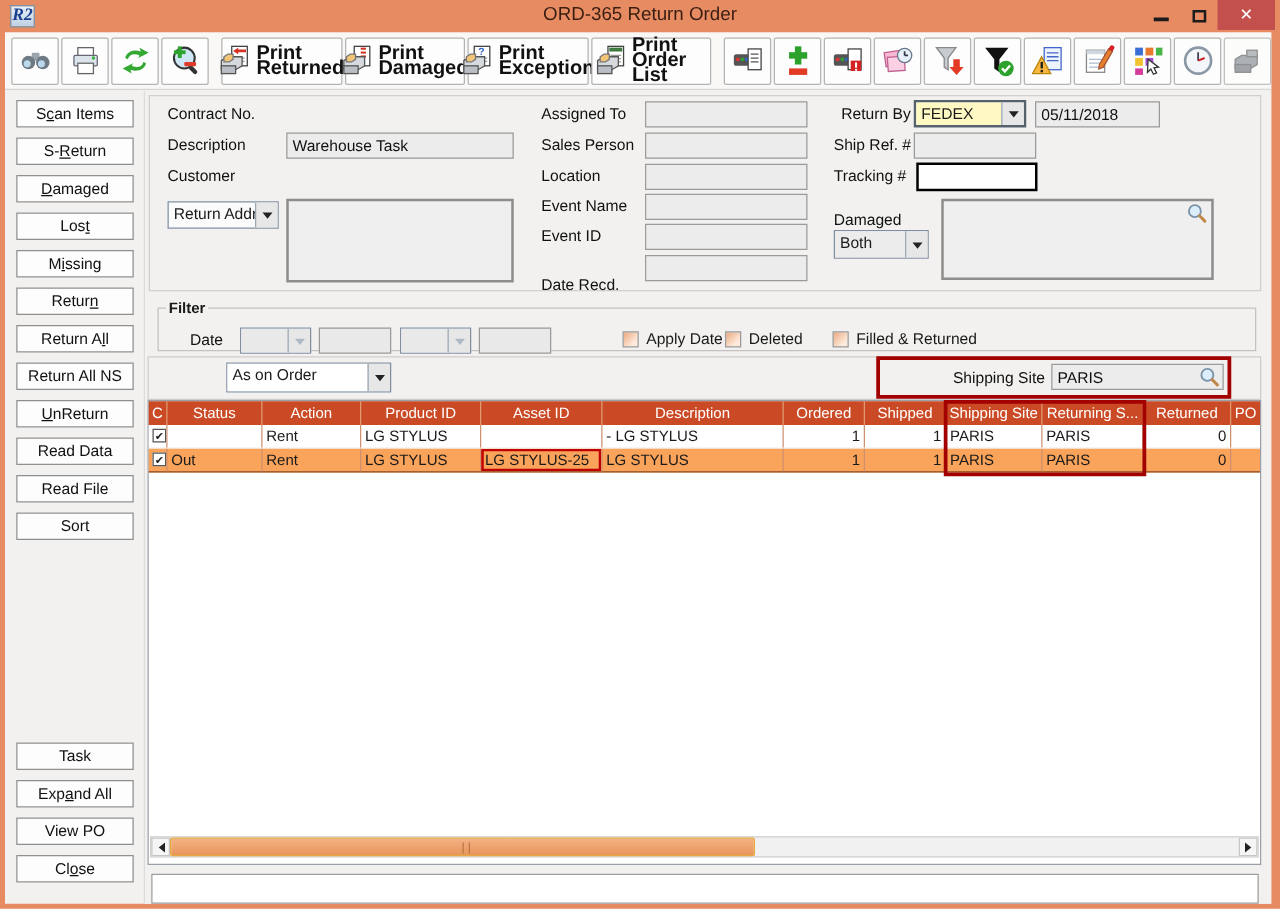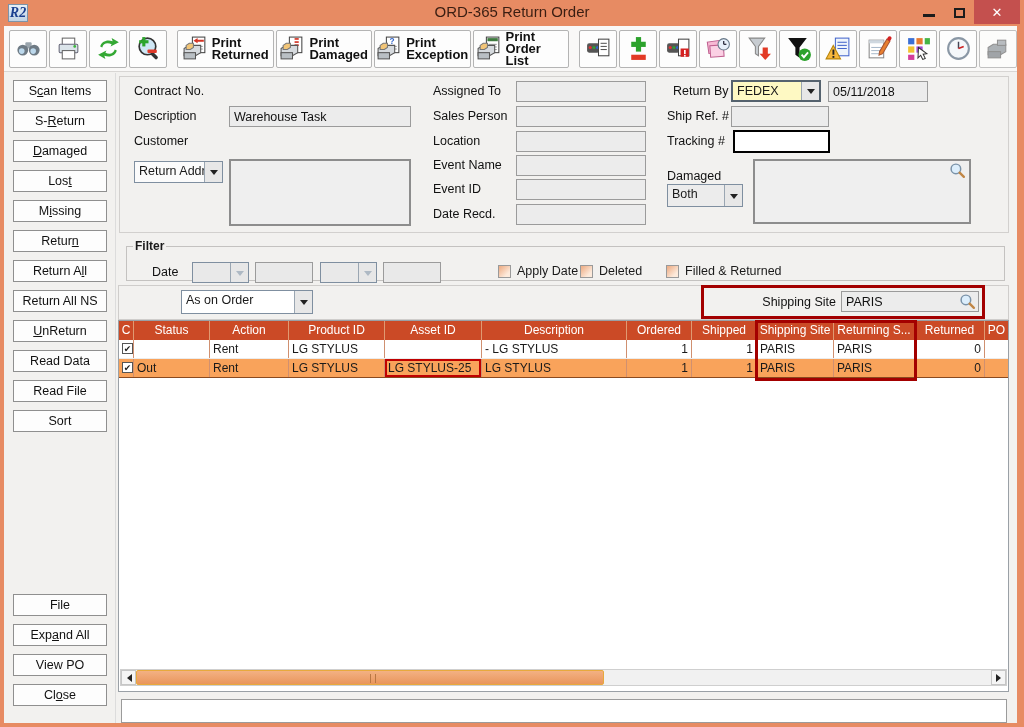--- a/index.html
+++ b/index.html
@@ -16,21 +16,21 @@
   .wc-max-glyph { width:11px; height:10px; border:2px solid #1c1c1c; margin-top:2px; }
   .wc-close { width:46px; height:24px; background:#c4504e; color:#fff; font-size:13px; font-weight:bold; display:flex; align-items:center; justify-content:center; }
 
   .content { position:absolute; left:4px; top:26px; right:7px; bottom:4px; background:#f2f1ef; }
 
   
   .toolbar { position:absolute; left:0; top:0; right:0; height:46px; background:#f9f8f7; border-bottom:1px solid #d8d6d4; display:flex; align-items:center; padding-left:5px; gap:2px; }
   .tbtn { height:38px; min-width:38px; border:1px solid #b4b4b4; border-radius:2px; background:#fdfdfd; display:flex; align-items:center; justify-content:center; }
   .tbtn.wide { width:99px; gap:3px; padding:0 2px; }
   .tbicon { width:27px; height:27px; flex:none; }
-  .tblabel { font-size:13px; font-weight:bold; line-height:12px; color:#111; }
+  .tblabel { font-size:16px; font-weight:bold; line-height:12px; color:#111; }
   .tbtn.disabled { opacity:.8; }
   .gap6 { width:6px; flex:none; }
 
   
   .sidebar { position:absolute; left:0; top:47px; width:111px; bottom:0; }
   .side-group-top { position:absolute; left:9px; top:7px; width:94px; display:flex; flex-direction:column; gap:8px; }
   .side-group-bottom { position:absolute; left:9px; top:521px; width:94px; display:flex; flex-direction:column; gap:8px; }
   .sbtn { height:22px; background:#fdfdfd; border:1px solid #8f8f8f; font-size:12.5px; color:#111; text-align:center; line-height:20px; white-space:nowrap; overflow:hidden; }
   .sbtn .accel { text-decoration:underline; }
 
@@ -313,21 +313,21 @@
         <div class="sbtn"><span class="pre">M</span><span class="accel">i</span><span class="post">ssing</span></div>
         <div class="sbtn"><span class="pre">Retur</span><span class="accel">n</span><span class="post"></span></div>
         <div class="sbtn"><span class="pre">Return A</span><span class="accel">l</span><span class="post">l</span></div>
         <div class="sbtn"><span class="pre">Return All NS</span><span class="accel"></span><span class="post"></span></div>
         <div class="sbtn"><span class="pre"></span><span class="accel">U</span><span class="post">nReturn</span></div>
         <div class="sbtn"><span class="pre">Read Data</span><span class="accel"></span><span class="post"></span></div>
         <div class="sbtn"><span class="pre">Read File</span><span class="accel"></span><span class="post"></span></div>
         <div class="sbtn"><span class="pre">Sort</span><span class="accel"></span><span class="post"></span></div>
       </div>
     <div class="side-group-bottom">
-        <div class="sbtn"><span class="pre">File</span><span class="accel"></span><span class="post"></span></div>
+        <div class="sbtn"><span class="pre">Task</span><span class="accel"></span><span class="post"></span></div>
         <div class="sbtn"><span class="pre">Exp</span><span class="accel">a</span><span class="post">nd All</span></div>
         <div class="sbtn"><span class="pre">View PO</span><span class="accel"></span><span class="post"></span></div>
         <div class="sbtn"><span class="pre">Cl</span><span class="accel">o</span><span class="post">se</span></div>
       </div>
   </div>
 
   <div class="main">
 
     <div class="form-box"></div>
 
@@ -347,21 +347,21 @@
     <div class="flabel" style="left:317px;top:8px;">Assigned To</div>
     <input class="ffield" style="left: 400px; top: 8px; width: 130px;" readonly="" value="">
     <div class="flabel" style="left:317px;top:33px;">Sales Person</div>
     <input class="ffield" style="left: 400px; top: 33px; width: 130px;" readonly="" value="">
     <div class="flabel" style="left:317px;top:58px;">Location</div>
     <input class="ffield" style="left: 400px; top: 58px; width: 130px;" readonly="" value="">
     <div class="flabel" style="left:317px;top:82px;">Event Name</div>
     <input class="ffield" style="left: 400px; top: 82px; width: 130px;" readonly="" value="">
     <div class="flabel" style="left:317px;top:106px;">Event ID</div>
     <input class="ffield" style="left: 400px; top: 106px; width: 130px;" readonly="" value="">
-    <div class="flabel" style="left:317px;top:131px;">Date Recd.</div>
+    <div class="flabel" style="left:317px;top:145px;">Date Recd.</div>
     <input class="ffield" style="left: 400px; top: 131px; width: 130px;" readonly="" value="">
 
     <div class="flabel" style="left:557px;top:8px;">Return By</div>
     <div class="dd strong" style="left:615px;top:7px;width:90px;">
       <div class="dd-txt" style="background:#fef9c3;">FEDEX</div>
       <div class="dd-btn">
           <div class="dd-arrow"></div>
         </div>
     </div>
     <input class="ffield" style="left: 712px; top: 8px; width: 100px;" readonly="" value="05/11/2018">

